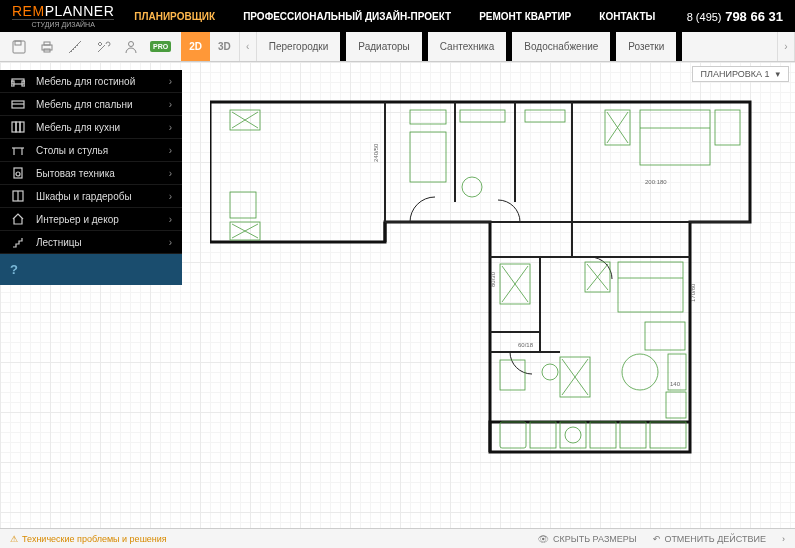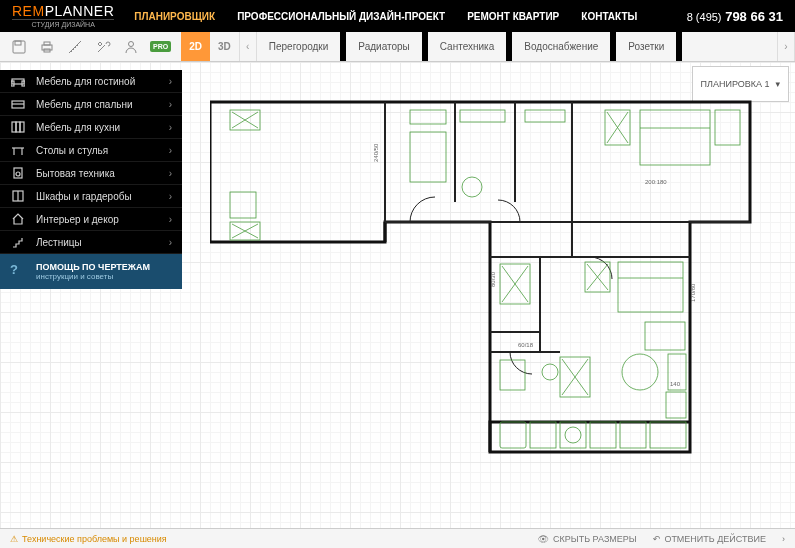--- a/index.html
+++ b/index.html
@@ -3,21 +3,21 @@
 <meta charset="utf-8">
 <style>
 * { margin: 0; padding: 0; box-sizing: border-box; font-family: Arial, sans-serif; }
 body { width: 795px; height: 548px; overflow: hidden; background: #fff; position: relative; }
 
 .header { background: #000; height: 32px; display: flex; align-items: center; padding: 0 12px; color: #fff; }
 .logo { display: flex; flex-direction: column; line-height: 1; margin-right: 20px; }
 .logo-main { font-size: 14px; font-weight: normal; letter-spacing: 0.5px; }
 .logo-main .rem { color: #ff7a00; }
 .logo-sub { font-size: 7px; color: #aaa; text-align: center; border-top: 1px solid #444; margin-top: 1px; padding-top: 1px; }
-.nav { display: flex; gap: 22px; font-size: 10px; font-weight: bold; }
+.nav { display: flex; gap: 28px; font-size: 10px; font-weight: bold; }
 .nav-item { color: #fff; cursor: pointer; }
 .nav-item.active { color: #ffb84d; }
 .phone { margin-left: auto; font-size: 13px; font-weight: bold; }
 .phone .prefix { font-weight: normal; font-size: 11px; }
 
 .toolbar { height: 30px; background: #f5f5f5; border-bottom: 1px solid #ccc; display: flex; align-items: center; }
 .tool-icons { display: flex; align-items: center; gap: 10px; padding: 0 10px; height: 100%; }
 .tool-icon { width: 18px; height: 18px; display: flex; align-items: center; justify-content: center; cursor: pointer; color: #888; }
 .tool-icon svg { width: 16px; height: 16px; }
 .pro-badge { background: #4a9c3e; color: #fff; font-size: 7px; font-weight: bold; padding: 2px 3px; border-radius: 2px; }
@@ -43,21 +43,21 @@
 .sidebar-help-sub { font-size: 8px; color: #9cc8e0; }
 
 .canvas-area { flex: 1; position: relative; background: #fff; }
 .grid-bg { position: absolute; inset: 0; background-image:
   linear-gradient(#eaeaea 1px, transparent 1px),
   linear-gradient(90deg, #eaeaea 1px, transparent 1px),
   linear-gradient(#f4f4f4 1px, transparent 1px),
   linear-gradient(90deg, #f4f4f4 1px, transparent 1px);
   background-size: 50px 50px, 50px 50px, 10px 10px, 10px 10px;
 }
-.layout-label { position: absolute; top: 4px; right: 6px; background: #fff; border: 1px solid #ccc; padding: 12px 8px; font-size: 9px; color: #555; cursor: pointer; display: flex; align-items: flex-start; gap: 6px; }
+.layout-label { position: absolute; top: 4px; right: 6px; background: #fff; border: 1px solid #ccc; padding: 2px 8px; font-size: 9px; color: #555; cursor: pointer; display: flex; align-items: flex-start; gap: 6px; }
 
 .floorplan { position: absolute; top: 30px; left: 210px; }
 .floorplan svg { display: block; }
 .wall { fill: none; stroke: #111; stroke-width: 3; }
 .wall-thin { fill: none; stroke: #222; stroke-width: 2; }
 .furn { fill: none; stroke: #4a9c3e; stroke-width: 0.8; }
 .door { fill: none; stroke: #222; stroke-width: 1; }
 .dim-text { font-size: 6px; fill: #666; }
 
 .footer { position: absolute; bottom: 0; left: 0; right: 0; height: 20px; background: #f5f5f5; border-top: 1px solid #ccc; display: flex; align-items: center; padding: 0 10px; font-size: 9px; color: #777; }
@@ -212,24 +212,20 @@
       <span class="sidebar-icon">
           <svg viewBox="0 0 14 14">
             <path d="M2 12 h3 v-3 h3 v-3 h3 v-3"></path>
           </svg>
         </span>
       <span>Лестницы</span>
       <span class="sidebar-chevron">›</span>
     </div>
     <div class="sidebar-help">
       <div class="sidebar-help-icon">?</div>
-      <div class="sidebar-help-text">
-        <span class="sidebar-help-title">ПОМОЩЬ ПО ЧЕРТЕЖАМ</span>
-        <span class="sidebar-help-sub">инструкции и советы</span>
-      </div>
     </div>
   </div>
 
   <div class="canvas-area">
     <div class="grid-bg"></div>
     <div class="layout-label">
       <span>ПЛАНИРОВКА 1</span>
       <span>▾</span>
     </div>
 

